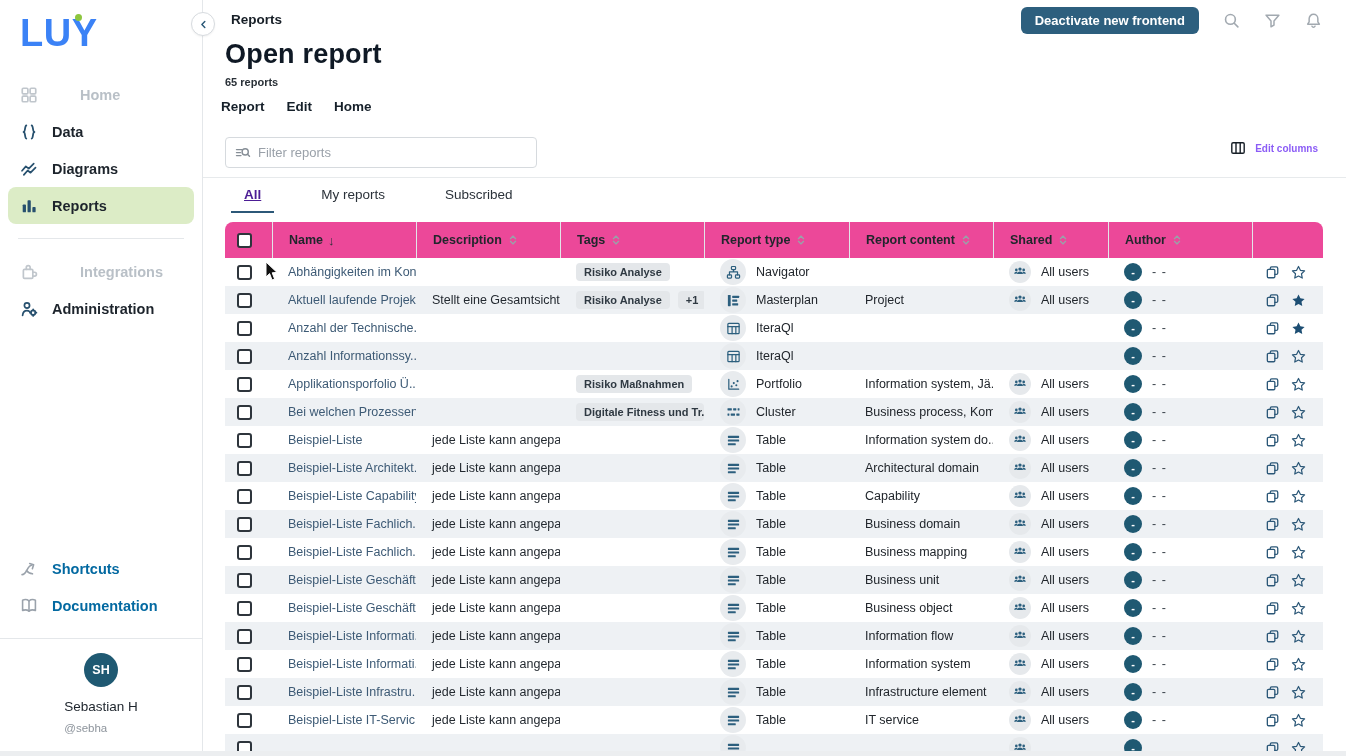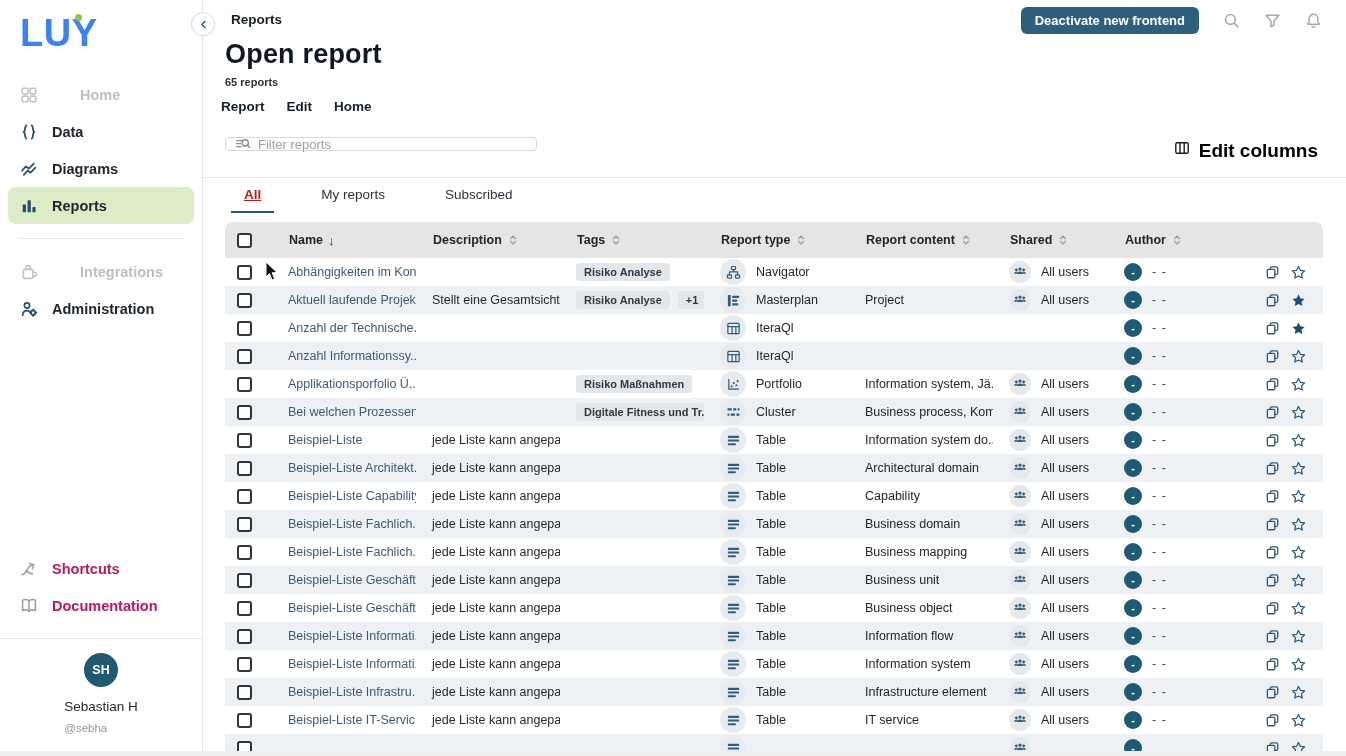--- a/index.html
+++ b/index.html
@@ -27,21 +27,21 @@
     height:37px; padding:0 12px; border-radius:8px;
     font-size:14.5px; font-weight:600; color:#1d242c; cursor:pointer;
   }
   .nav-item .nicon { width:18px; height:18px; color:#27506e; display:flex; align-items:center; justify-content:center; flex:none; }
   .nav-item.active { background:#dcecc6; }
   .nav-item.disabled { color:#b9c0c7;gap:42px; }
   .nav-item.disabled .nicon { color:#c0c6cc; }
   .nav-divider { height:1px; background:#e4e7ea; margin:14px 10px; }
   .sidebar-spacer { flex:1; }
   .side-foot { padding:0 8px 0 8px; }
-  .side-foot .nav-item { color:#be185d; font-weight:600; }
+  .side-foot .nav-item { color:#0369a1; font-weight:600; }
   .side-foot .nav-item .nicon { color:#9aa2ab; }
   .profile-sep { height:1px; background:#e4e7ea; margin:14px 0 0 0; }
   .profile { display:flex; align-items:center; gap:12px; padding:14px 12px 22px 12px; cursor:pointer;flex-direction:column; }
   .avatar {
     width:34px; height:34px; border-radius:50%; background:#1f5972; color:#fff;
     display:flex; align-items:center; justify-content:center;
     font-size:12.5px; font-weight:700; flex:none;
   }
   .profile-name { font-size:13.5px; font-weight:400; color:#1d242c; }
   .profile-handle { font-size:11.5px; color:#8d949c; margin-top:8px; }
@@ -65,54 +65,54 @@
   }
   .icon-btn { width:17px; height:17px; color:#a2a9b0; margin-left:24px; background:none; border:none; cursor:pointer; padding:0; }
   .icon-btn svg { width:17px; height:17px; }
 
   .page-title { position:absolute; left:22px; top:39px; font-size:27px; font-weight:800; color:#0f1925; letter-spacing:.2px; }
   .report-count { position:absolute; left:22px; top:76px; font-size:11px; font-weight:700; color:#2a3138; }
   .menubar { position:absolute; left:18px; top:99px; display:flex; gap:22px; }
   .menubar .menu-item { font-size:13.5px; font-weight:700; color:#16202a; cursor:pointer; }
 
   .filter-box {
-    position:absolute; left:22px; top:137px; width:312px; height:14px;
+    position:absolute; left:22px; top:137px; width:312px; height:31px;
     border:1px solid #d6dade; border-radius:4px; background:#fff;
     display:flex; align-items:center; padding:0 9px; gap:7px;
   }
   .filter-box .ficon { width:16px; height:16px; color:#868e96; flex:none; }
   .filter-box input {
     border:none; outline:none; flex:1; font-family:inherit;
     font-size:13px; color:#21262c; background:transparent;
   }
   .filter-box input::placeholder { color:#9aa1a9; }
 
   .edit-columns {
-    position:absolute; right:28px; top:140px; display:flex; align-items:flex-start; gap:9px;
-    font-size:19px; font-weight:700; color:#000000; cursor:pointer; background:none; border:none; font-family:inherit;
+    position:absolute; right:28px; top:140px; display:flex; align-items:center; gap:9px;
+    font-size:10px; font-weight:700; color:#8b5cf6; cursor:pointer; background:none; border:none; font-family:inherit;
   }
   .edit-columns .ecicon { width:16px; height:16px; color:#171f27; }
 
   .main-divider { position:absolute; left:0; right:0; top:177px; height:1px; background:#e7eaec; }
 
   .tabs { position:absolute; left:28px; top:183px; display:flex; gap:34px; }
   .tab { font-size:13.5px; color:#2b323a; padding:4px 13px 9px 13px; cursor:pointer; border-bottom:2.5px solid transparent; }
-  .tab.active { color:#b91c1c; font-weight:600; border-bottom-color:#2c5878;text-decoration:underline; }
+  .tab.active { color:#4c1d95; font-weight:600; border-bottom-color:#2c5878;text-decoration:underline; }
 
   
   .table-card {
     position:absolute; left:22px; top:222px; width:1098px;
     border-radius:8px 8px 0 0; overflow:hidden; background:#fff;
   }
   .thead, .trow {
     display:grid;
     grid-template-columns:47px 144px 144px 144px 145px 144px 115px 144px 71px;
     align-items:center;
   }
-  .thead { height:36px; background:#e5e5e5; }
+  .thead { height:36px; background:#ec4899; }
   .th {
     font-size:12.5px; font-weight:700; color:#21262c; padding-left:16px; height:100%;
     display:flex; align-items:center; gap:5px; border-left:1px solid #e2e5e9; cursor:pointer;
   }
   .th:first-child { border-left:none; padding-left:12px; }
   .th .sorticon { width:12px; height:12px; color:#9aa1a9; }
   .th .sortdesc { font-size:13px; font-weight:700; color:#2a3138; }
   .trow { height:28px; background:#fff; }
   .trow.alt { background:#eef1f4; }
   .cell { padding-left:16px; display:flex; align-items:center; min-width:0; overflow:hidden; white-space:nowrap; font-size:12.5px; color:#21262c; }

